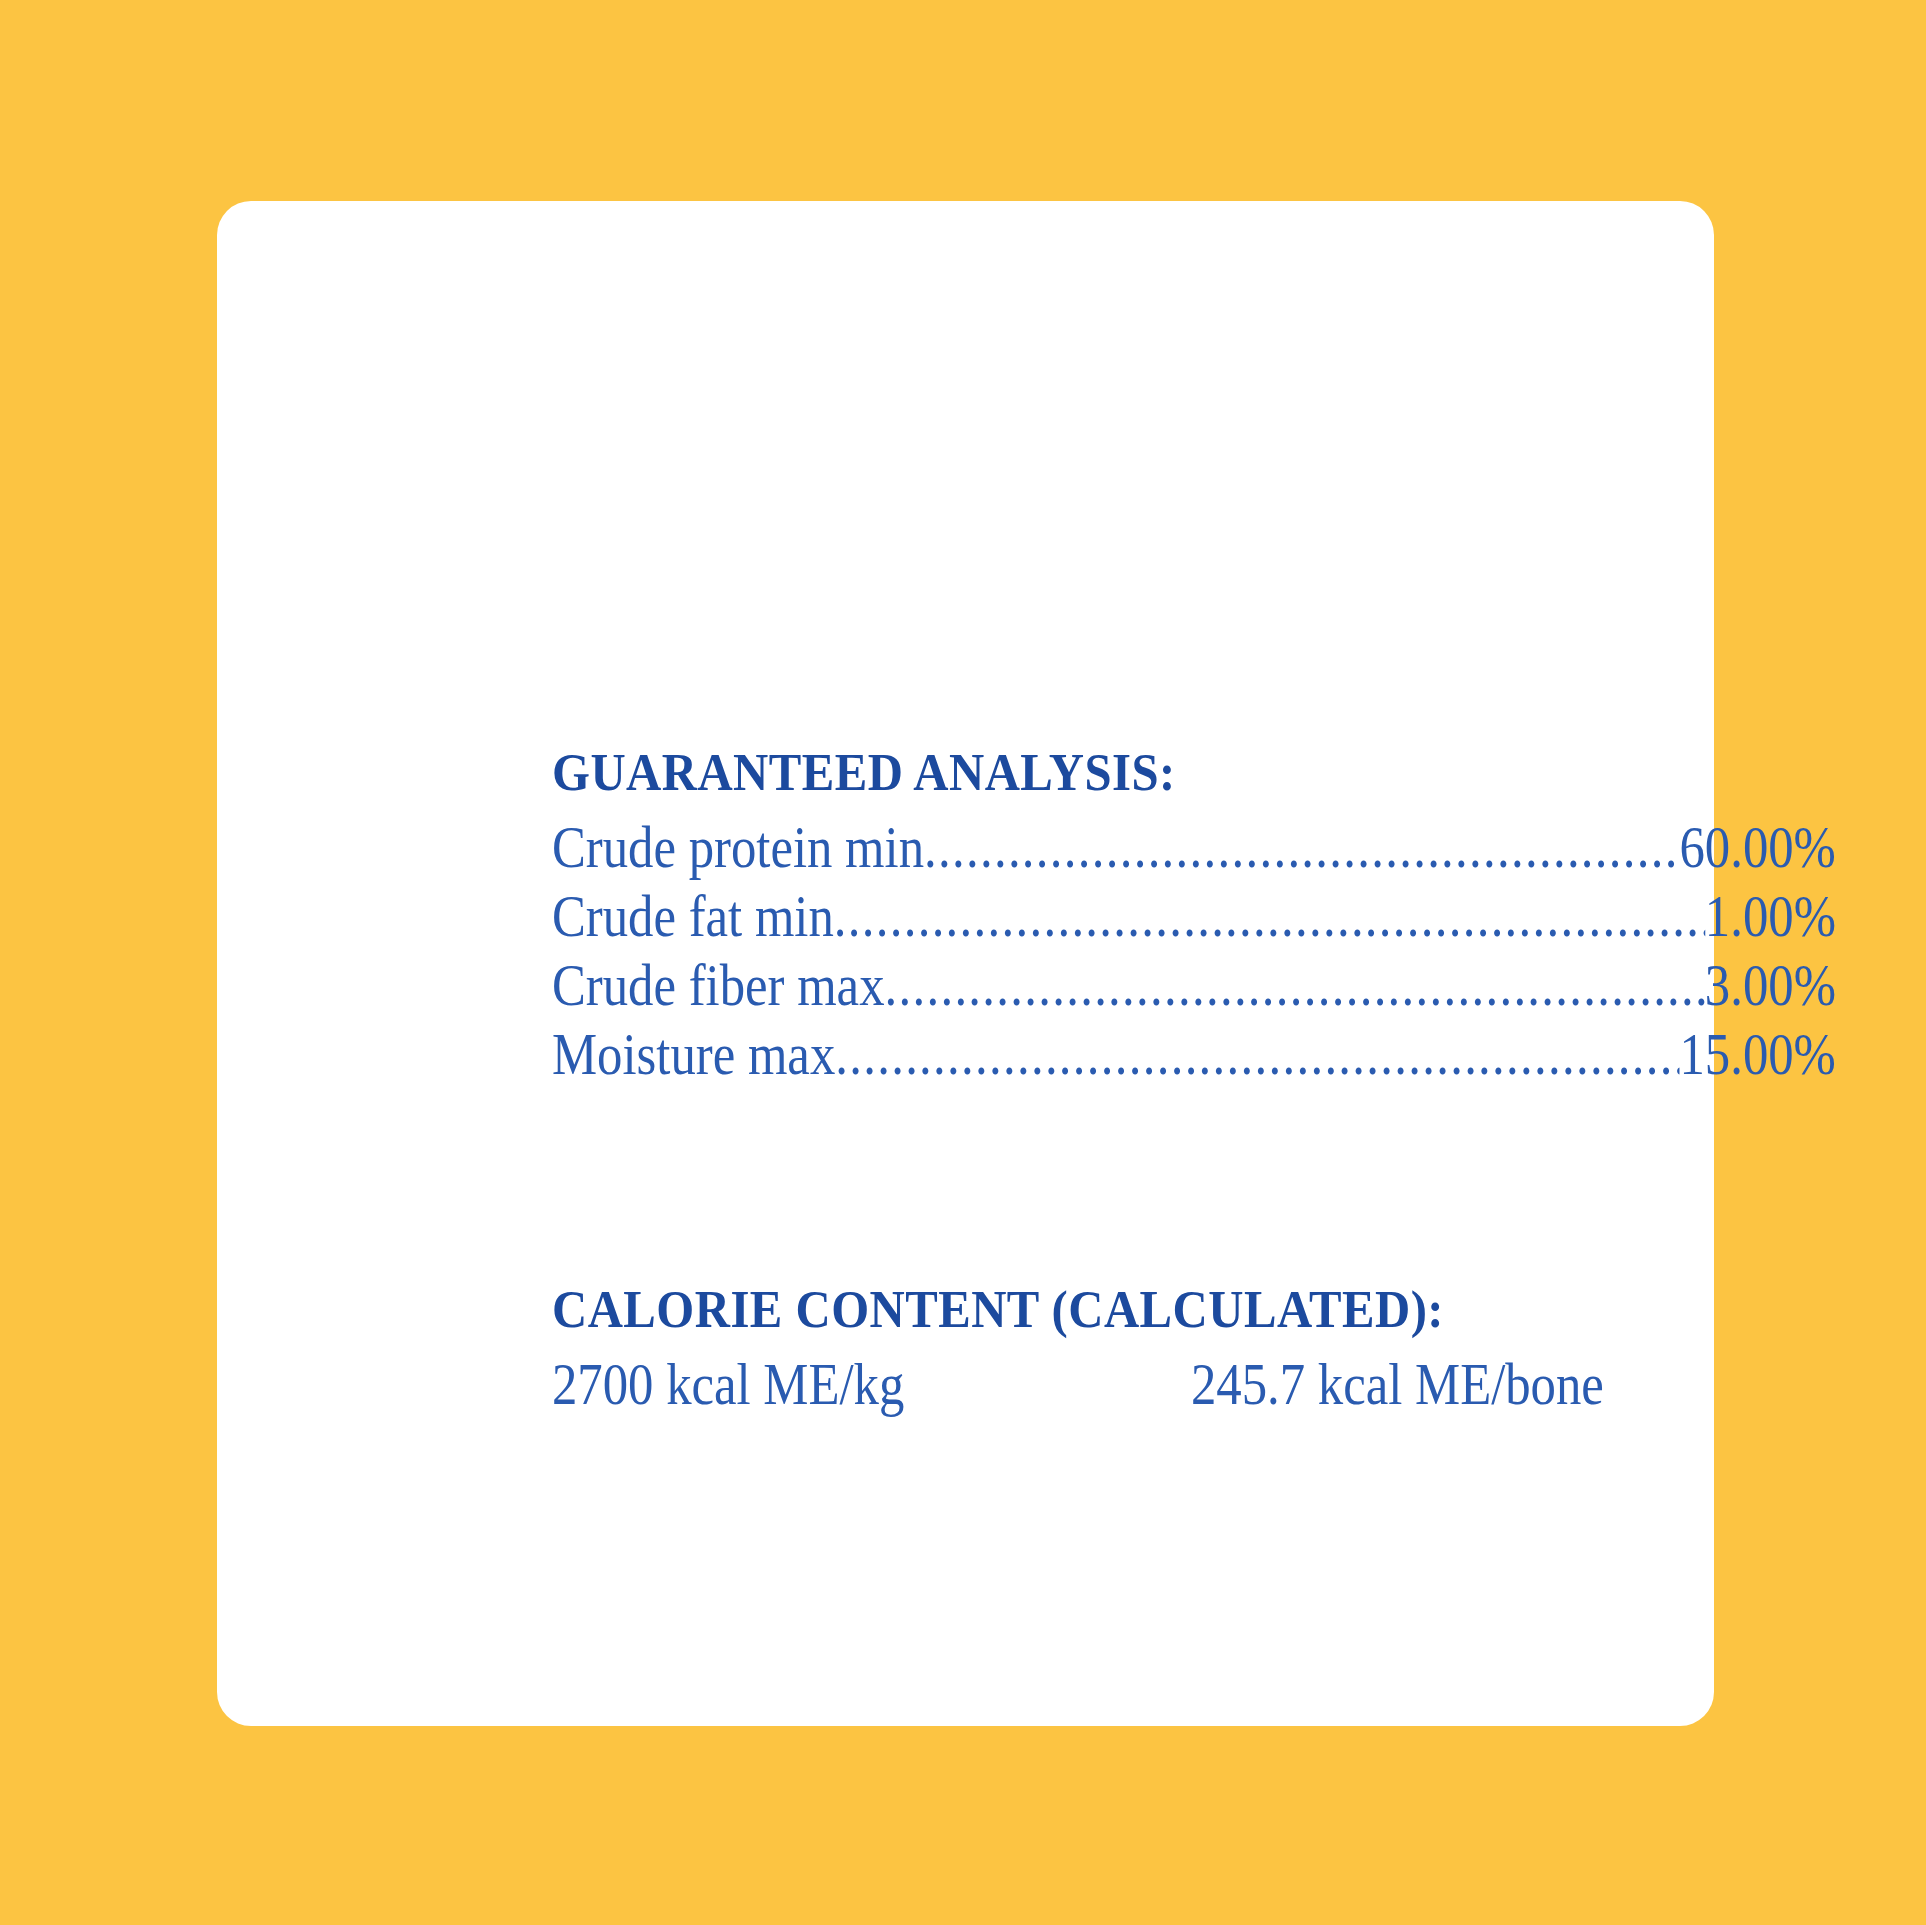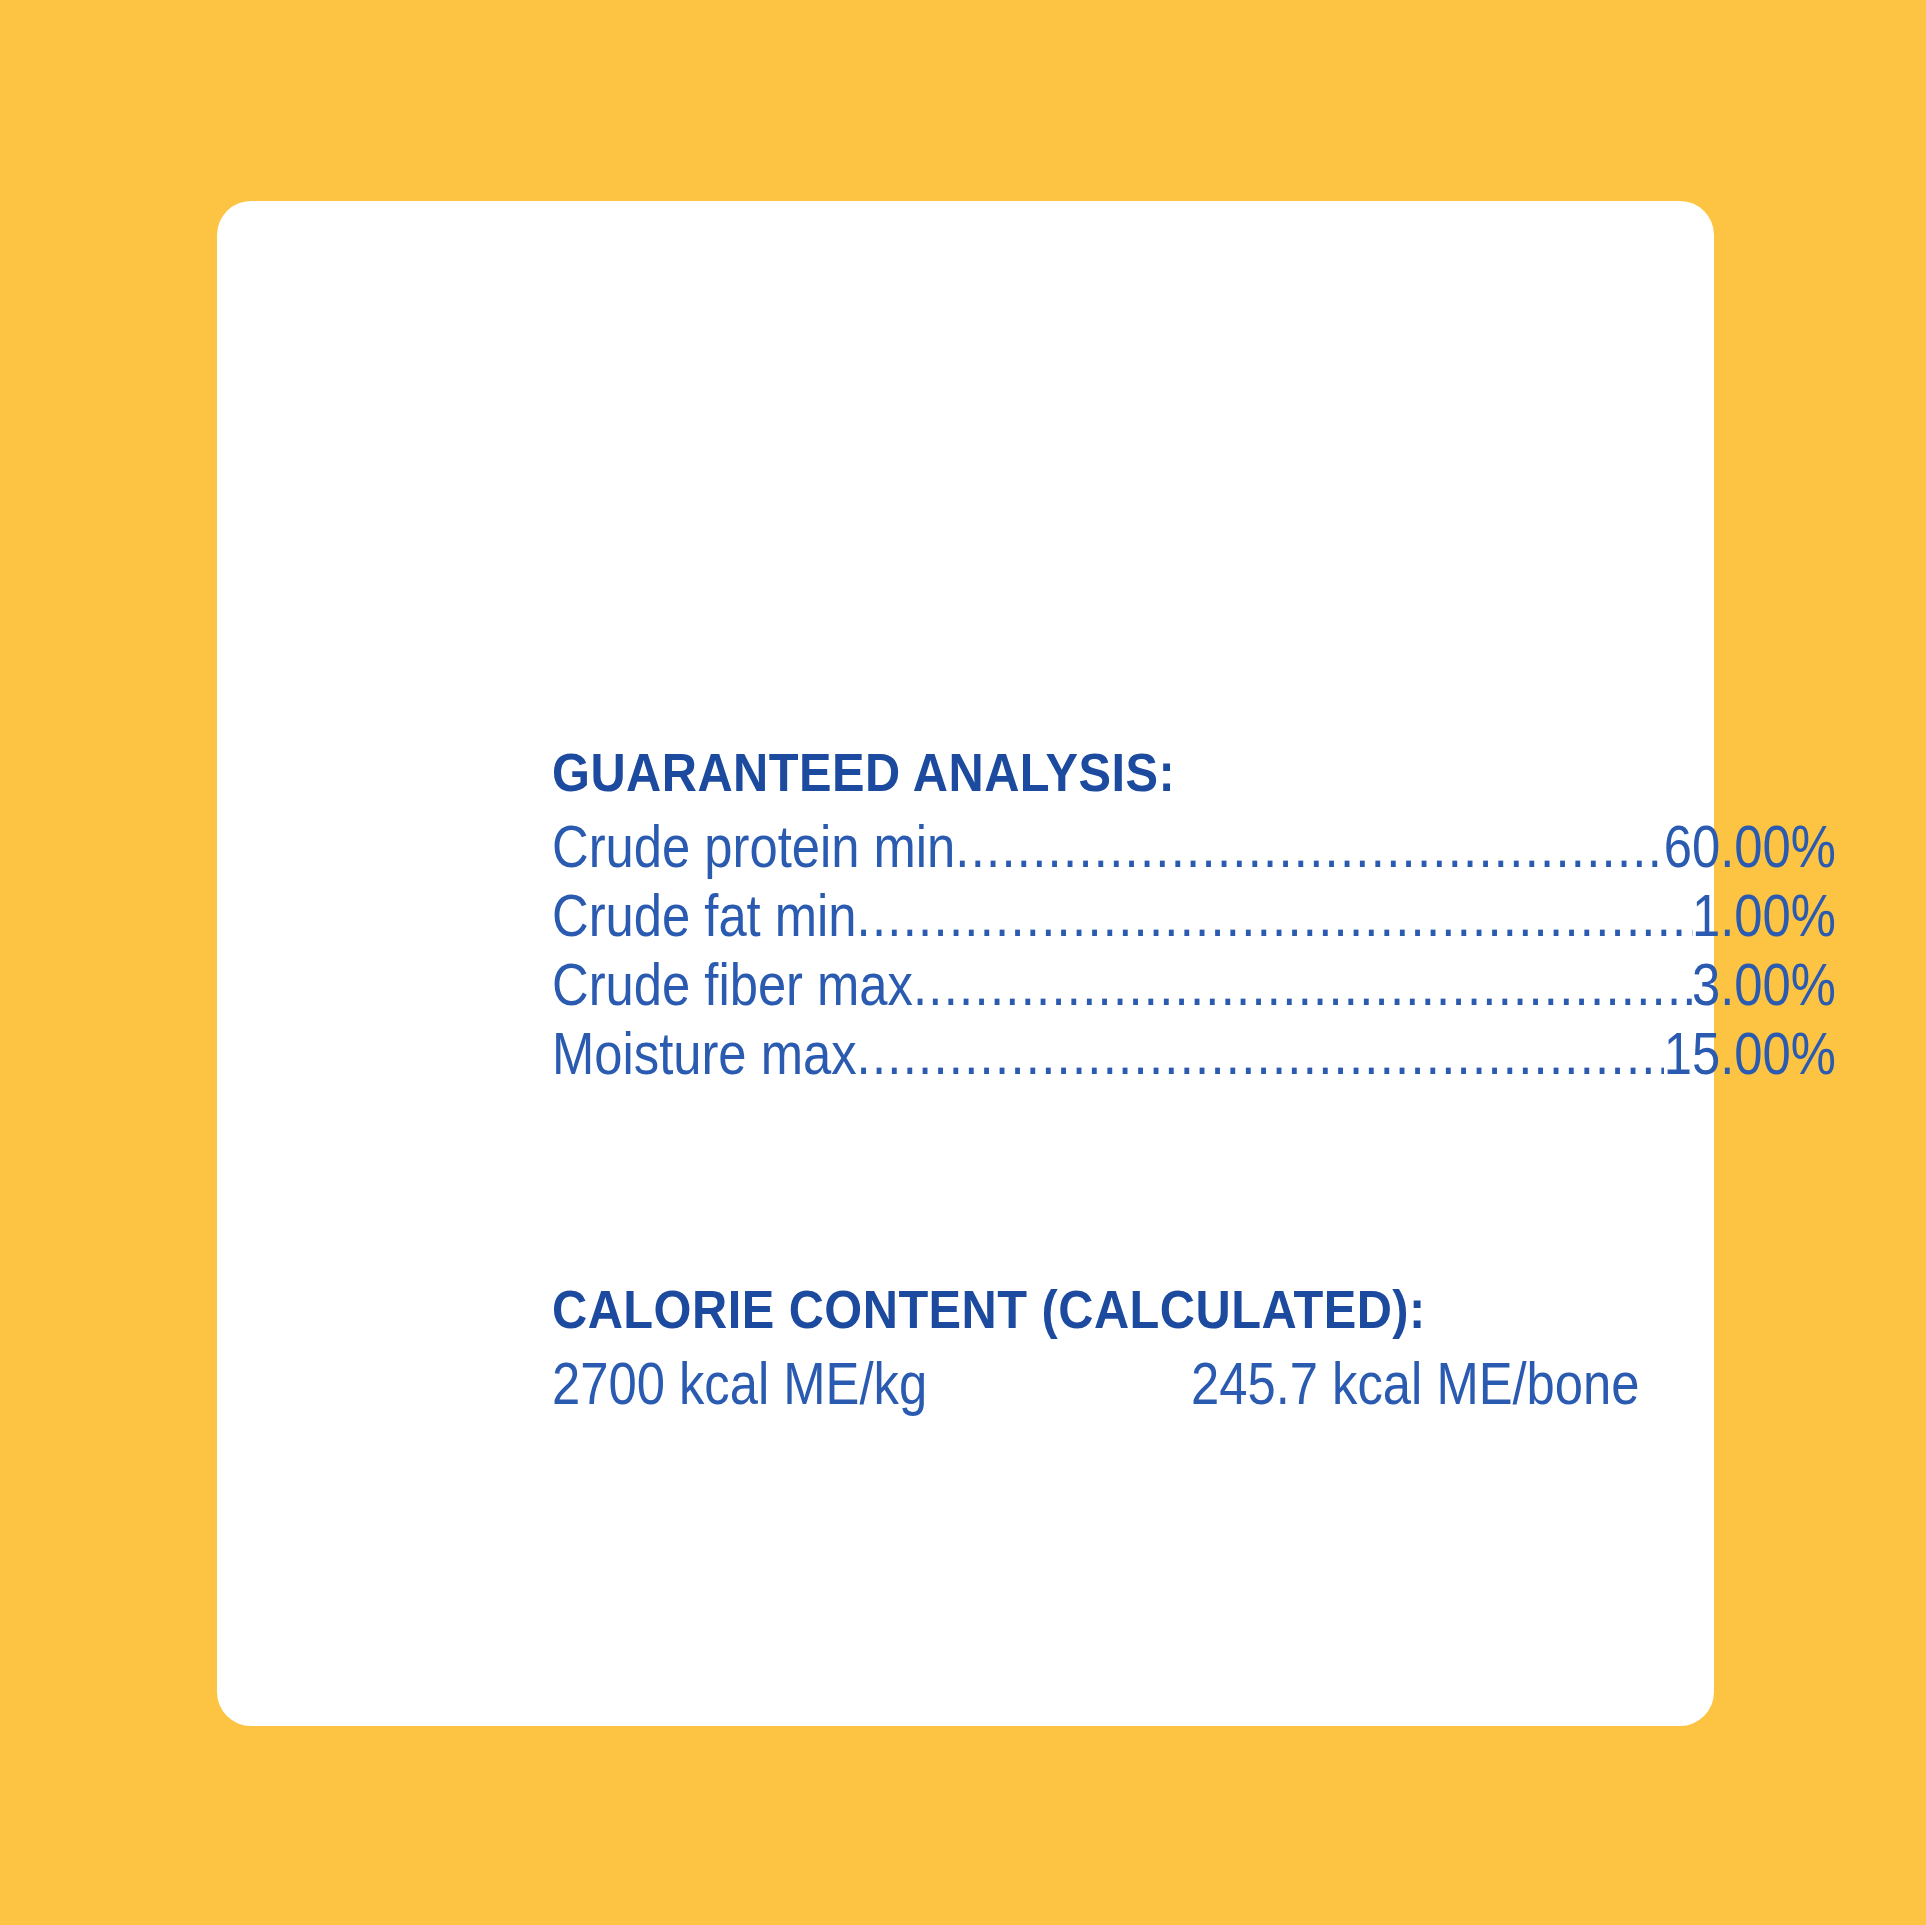--- a/index.html
+++ b/index.html
@@ -21,20 +21,21 @@
     box-sizing: border-box;
   }
   .card {
     position: absolute;
     left: 217px;
     top: 201px;
     width: 1497px;
     height: 1525px;
     background: #ffffff;
     border-radius: 34px;
+    font-family: Liberation Serif, serif;
   }
   .content {
     position: absolute;
     left: 335px;
     top: 545px;
     width: 1307px;
   }
   .section-title {
     color: #1c4a9e;
     font-weight: bold;

